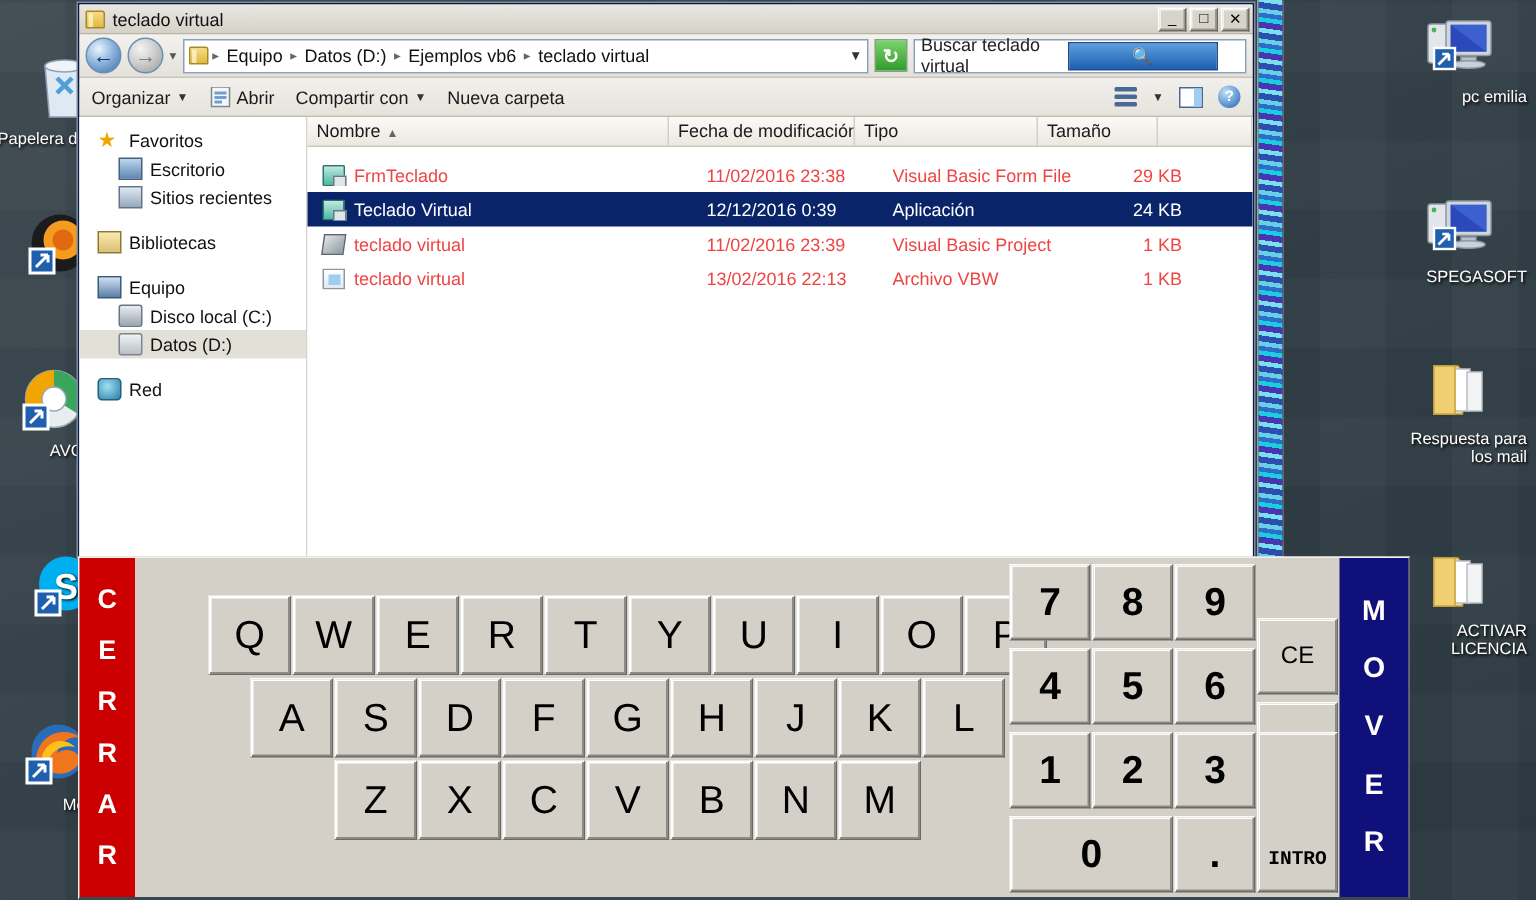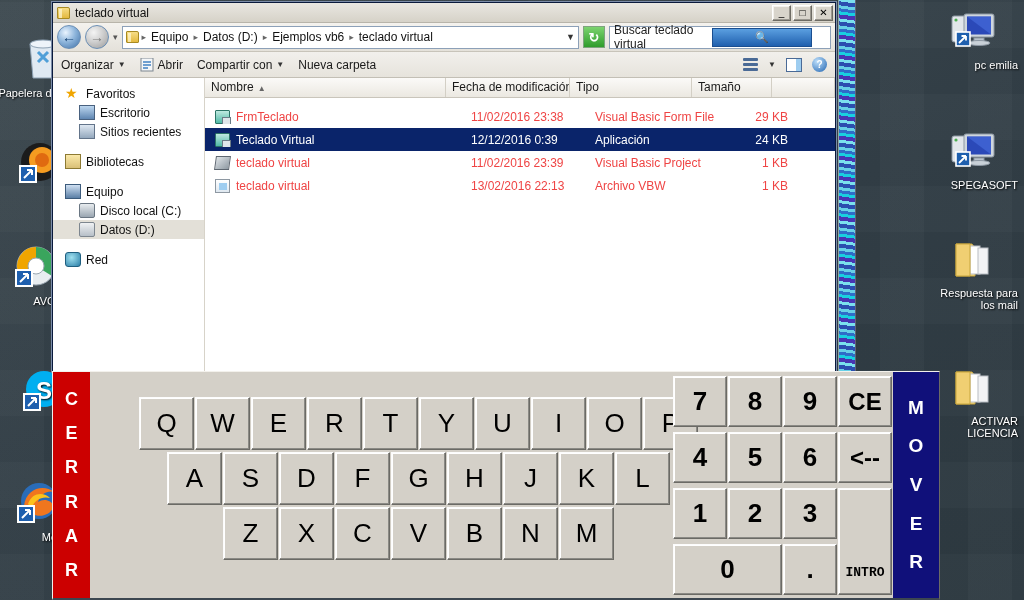--- a/index.html
+++ b/index.html
@@ -134,21 +134,21 @@
   .alpha{ flex:1; position:relative; }
   .key{
     position:absolute; background:#d4d0c8;
     border:1px solid #fcfcfc; border-right-color:#6b6a65; border-bottom-color:#6b6a65;
     box-shadow: inset -1px -1px 0 #8b8a85, inset 1px 1px 0 #ffffff;
     display:flex; align-items:center; justify-content:center;
     font-size:26px; color:#000; font-family:"Liberation Sans",sans-serif;
   }
   .numpad{ width:222px; position:relative; }
   .numpad .key{ font-size:26px; font-weight:bold;}
-  .numpad .key.small{ font-size:24px; font-weight:bold;}
+  .numpad .key.small{ font-size:16px; font-weight:normal;margin-top:36px;}
   .numpad .key.tiny{ font-size:13px; font-weight:bold; font-family:"Liberation Mono",monospace;
      align-items:flex-end; justify-content:center; padding-bottom:14px;}
   .mover{
     width:46px; background:#10107a; color:#fff; font-weight:bold; font-size:19px;
     display:flex; flex-direction:column; align-items:center; justify-content:space-evenly;
     padding:8px 0;
   }
 </style>
 </head>
 <body>

